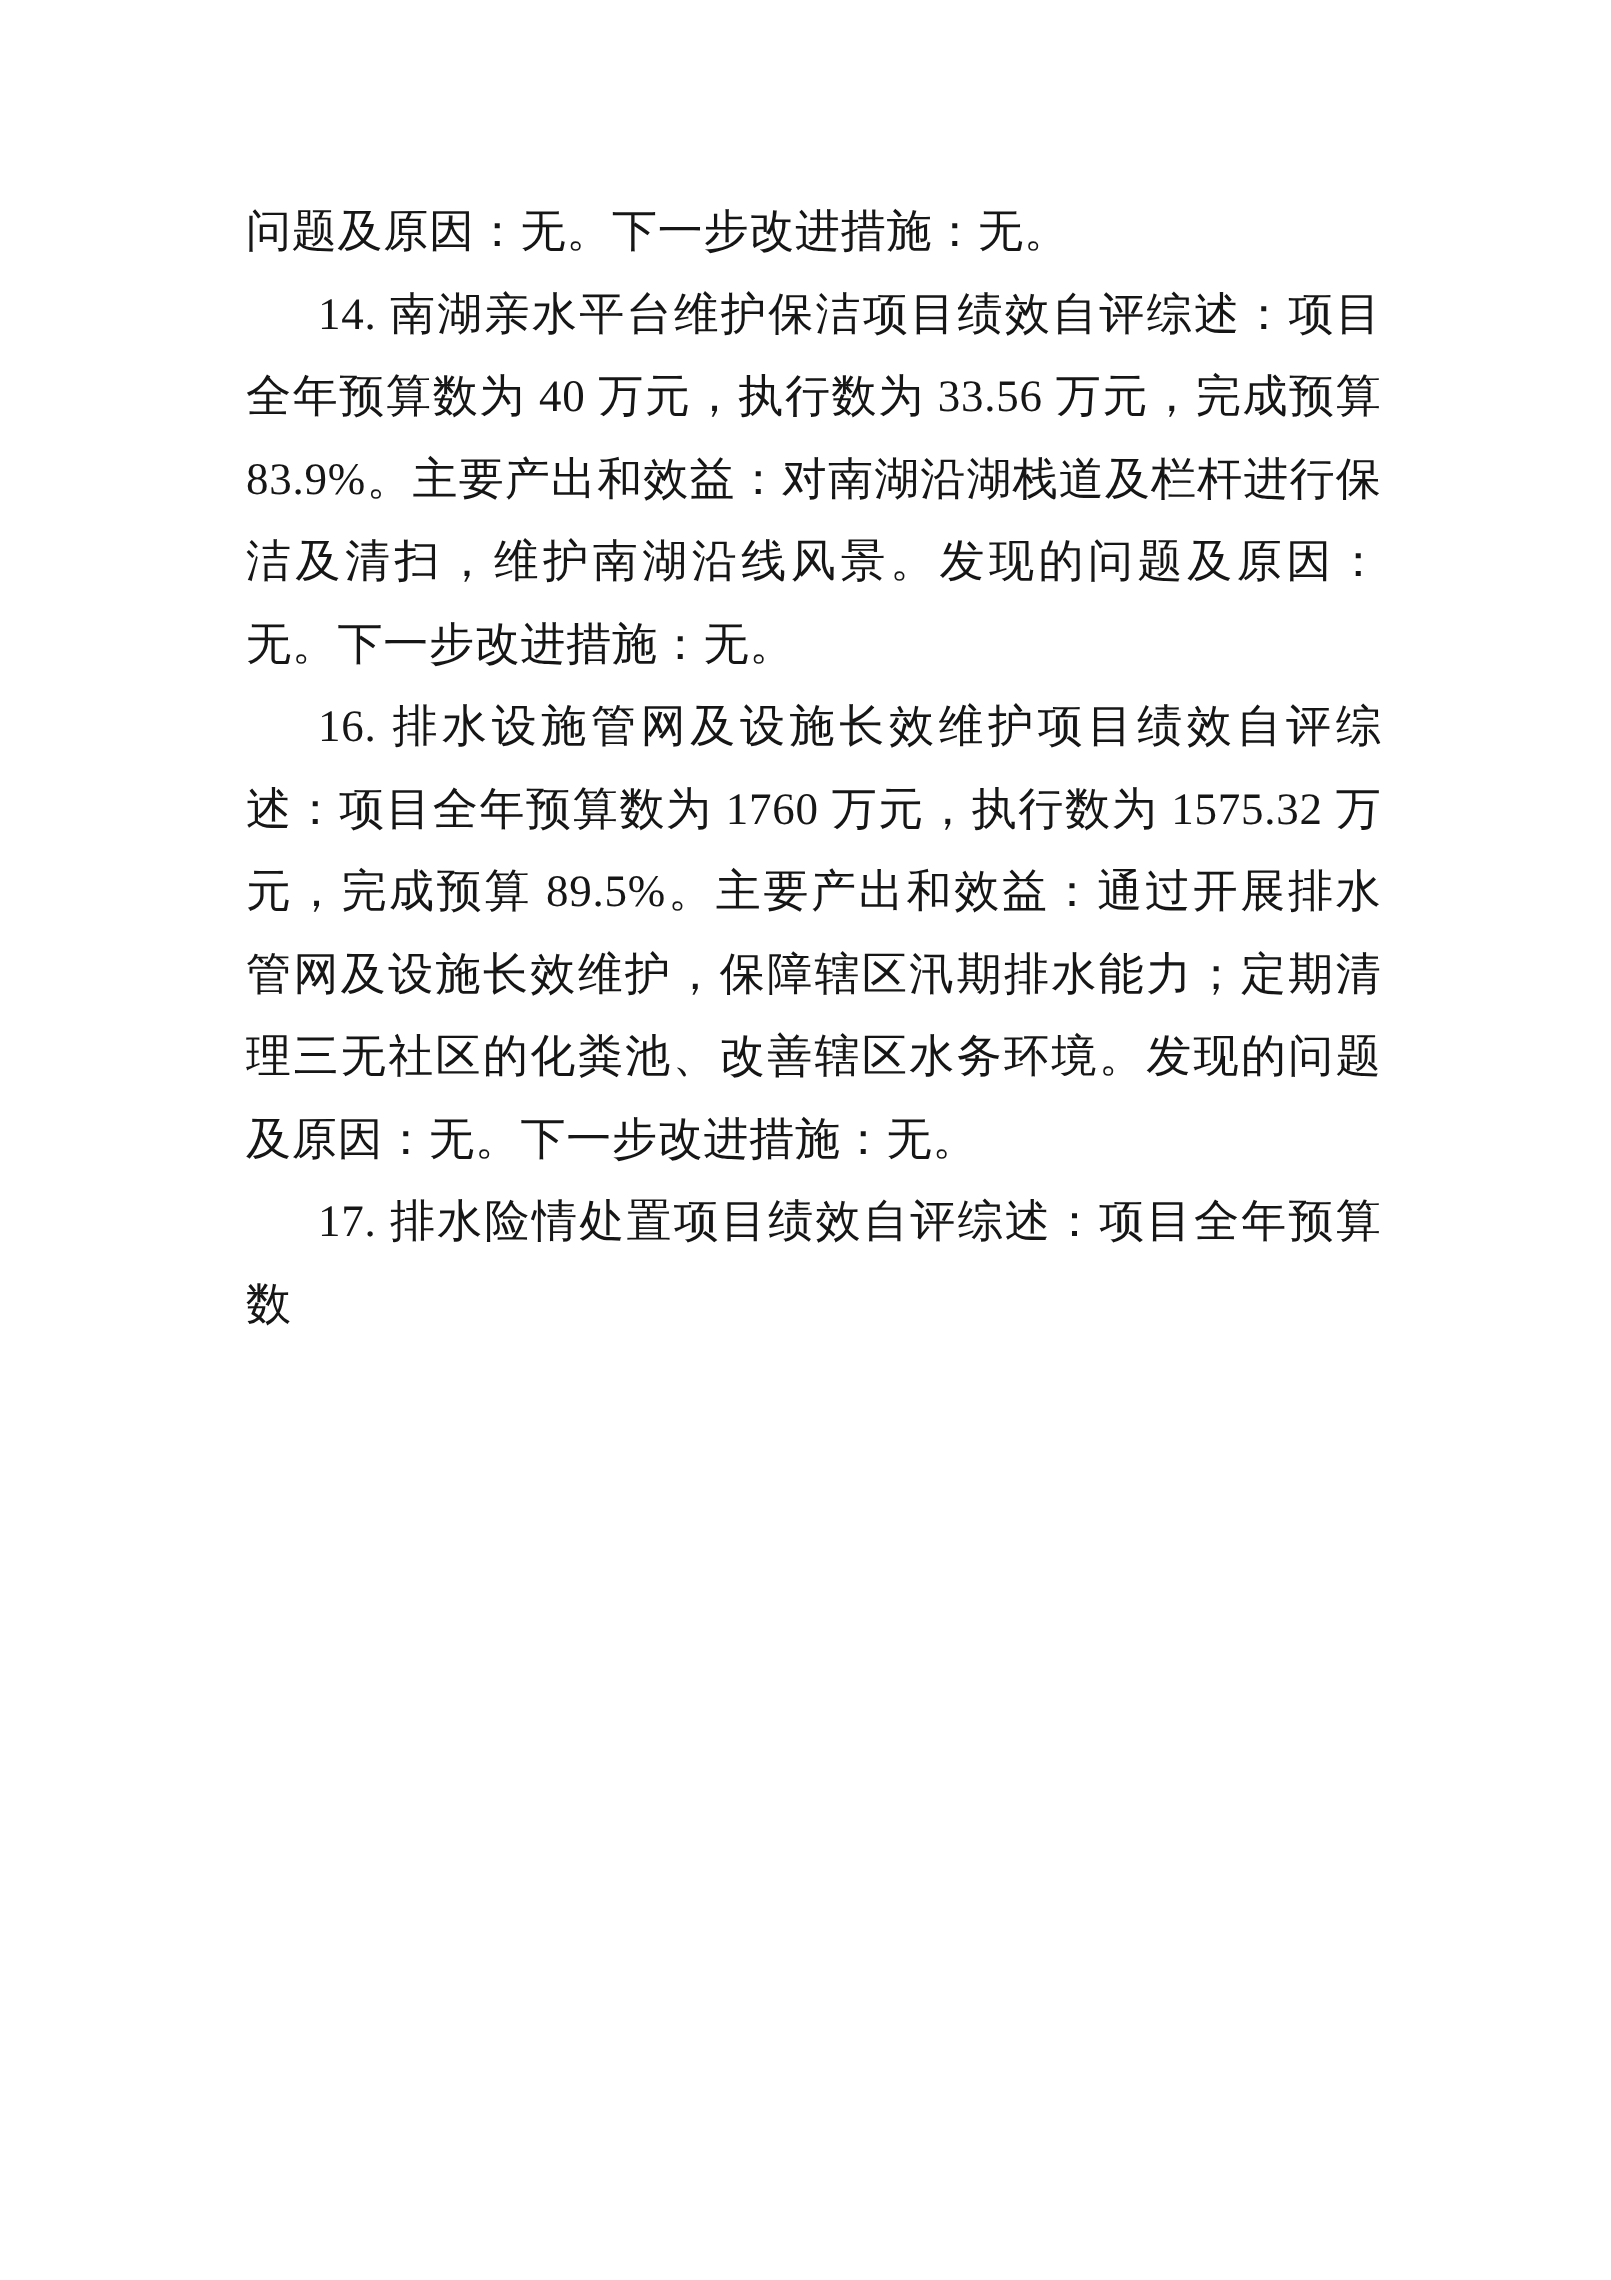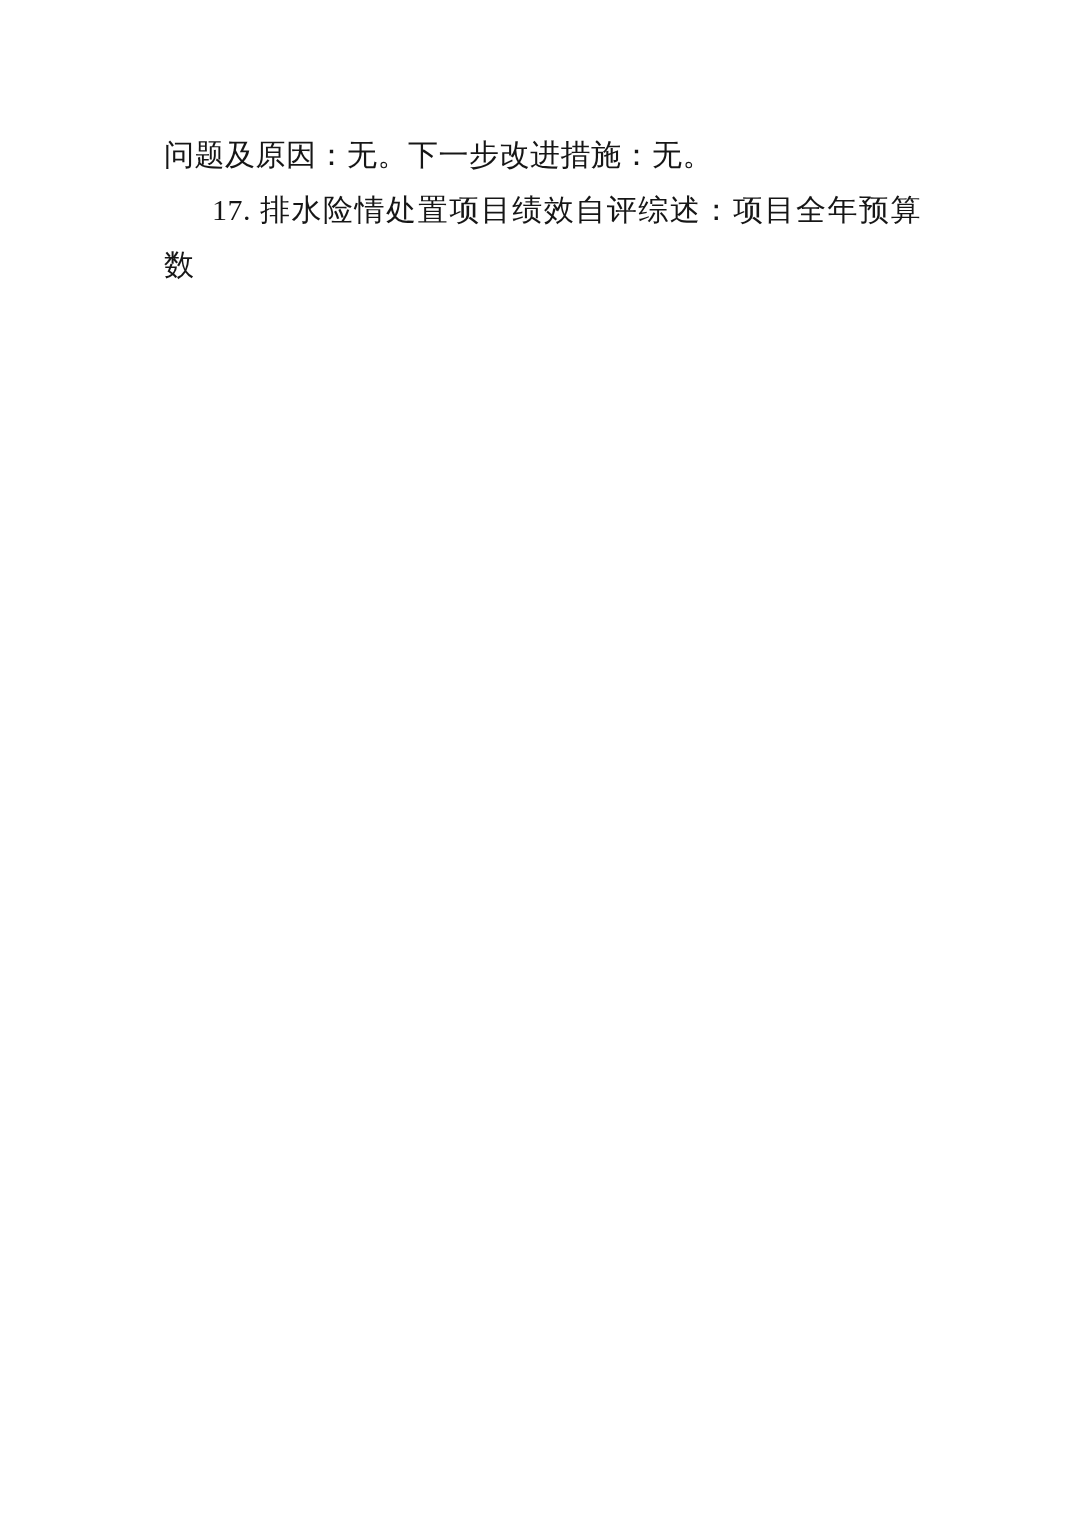--- a/index.html
+++ b/index.html
@@ -47,17 +47,19 @@
     line-height: 28px;
     color: #c2410c;
   }
 </style>
 </head>
 <body>
 
 <div class="page">
   <div class="text-block">
     <p class="para continuation">问题及原因：无。下一步改进措施：无。</p>
+    <p class="para">14. 南湖亲水平台维护保洁项目绩效自评综述：项目全年预算数为 40 万元，执行数为 33.56 万元，完成预算 83.9%。主要产出和效益：对南湖沿湖栈道及栏杆进行保洁及清扫，维护南湖沿线风景。发现的问题及原因：无。下一步改进措施：无。</p>
+    <p class="para">16. 排水设施管网及设施长效维护项目绩效自评综述：项目全年预算数为 1760 万元，执行数为 1575.32 万元，完成预算 89.5%。主要产出和效益：通过开展排水管网及设施长效维护，保障辖区汛期排水能力；定期清理三无社区的化粪池、改善辖区水务环境。发现的问题及原因：无。下一步改进措施：无。</p>
     <p class="para">17. 排水险情处置项目绩效自评综述：项目全年预算数</p>
   </div>
 
   <div class="page-number">31</div>
 </div>
 
 </body></html>

